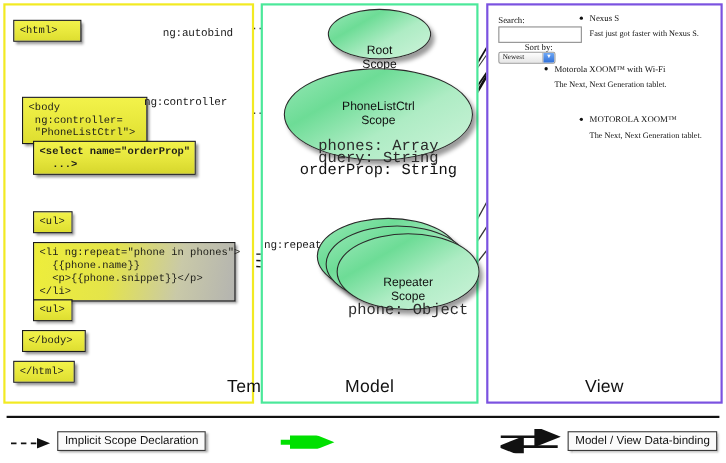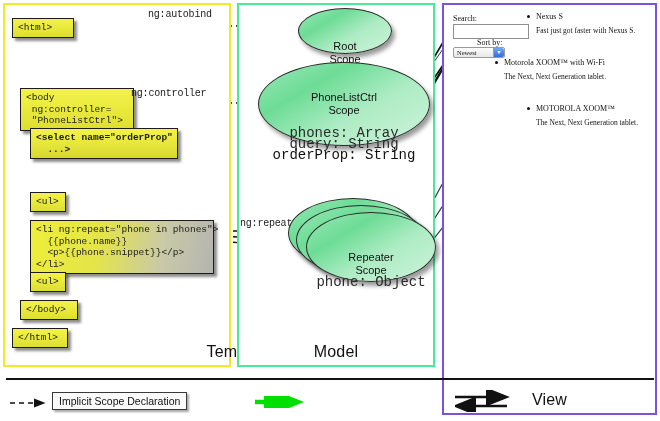--- a/index.html
+++ b/index.html
@@ -6,21 +6,21 @@
   html,body{margin:0;padding:0;background:#ffffff;}
   body{width:660px;height:421px;position:relative;overflow:hidden;
        font-family:"Liberation Sans",sans-serif;}
 
   #canvas{position:absolute;left:0;top:0;width:660px;height:421px;}
 
   
   .panel{position:absolute;background:#fff;box-sizing:border-box;}
   #panel-template{left:3px;  top:3px;  width:228px; height:364px; border:2px solid #f2ea22;}
   #panel-model   {left:237px;top:3px;  width:198px; height:364px; border:2px solid #4be89a;}
-  #panel-view    {left:442px;top:3px;  width:215px; height:412px; border:2px solid #7b52e0;}
+  #panel-view    {left:442px;top:3px;  width:215px; height:364px; border:2px solid #7b52e0;}
 
   .panel-label{position:absolute;bottom:4px;left:0;width:100%;text-align:center;
                font-size:16px;color:#111;letter-spacing:.2px;}
   #panel-template .panel-label{text-align:right;padding-left:44px;}
 
   
   .code{position:absolute;box-sizing:border-box;border:1.5px solid #1c1c1c;
         font-family:"Liberation Mono",monospace;font-size:9.5px;line-height:11.5px;
         color:#20201a;padding:3px 5px;white-space:pre;
         box-shadow:2.5px 2.5px 2.5px rgba(0,0,0,.45);
@@ -74,21 +74,21 @@
   .ph .nm{font-size:8px;line-height:10px;white-space:nowrap;}
   .ph .sn{font-size:7.5px;line-height:10px;margin-top:4px;white-space:nowrap;}
   .bullet{position:absolute;left:-9px;top:3px;width:3px;height:3px;border-radius:50%;background:#111;}
   #p0{left:536px;top:12px;}
   #p1{left:504px;top:58px;}
   #p2{left:536px;top:104px;}
 
   
   .clab{position:absolute;font-family:"Liberation Mono",monospace;font-size:10px;
         color:#1a1a1a;letter-spacing:-.2px;}
-  #l-autobind {left:148px;top:9px;}
+  #l-autobind {left:148px;top:26px;}
   #l-controller{left:131px;top:88px;}
   #l-repeat   {left:240px;top:218px;}
 
   
   #divider{position:absolute;left:6px;top:378px;width:648px;height:2px;background:#111;}
   .lg-box{position:absolute;border:1.4px solid #3a3a3a;background:#fafafa;
           box-shadow:2px 2px 2px rgba(0,0,0,.35);
           font-size:10.5px;color:#111;padding:2px 6px;white-space:nowrap;}
   #lg1{left:52px; top:392px;}
   #lg2{left:305px;top:392px;}
@@ -222,14 +222,15 @@
   <div class="lg-box" id="lg1">Implicit Scope Declaration</div>
 
   <svg class="lg-art" id="lga2">
     <line x1="0" y1="6" x2="40" y2="6" stroke="#00e000" stroke-width="4.5" marker-end="url(#ahg)"></line>
   </svg>
 
   <svg class="lg-art" id="lga3">
     <line x1="0" y1="7" x2="50" y2="7" stroke="#111" stroke-width="2.4" marker-end="url(#ahb)"></line>
     <line x1="52" y1="16" x2="2" y2="16" stroke="#111" stroke-width="2.4" marker-end="url(#ahb)"></line>
   </svg>
+  <div class="lg-box" id="lg3">Model / View Data-binding</div>
 
 </div>
 
 </body></html>

